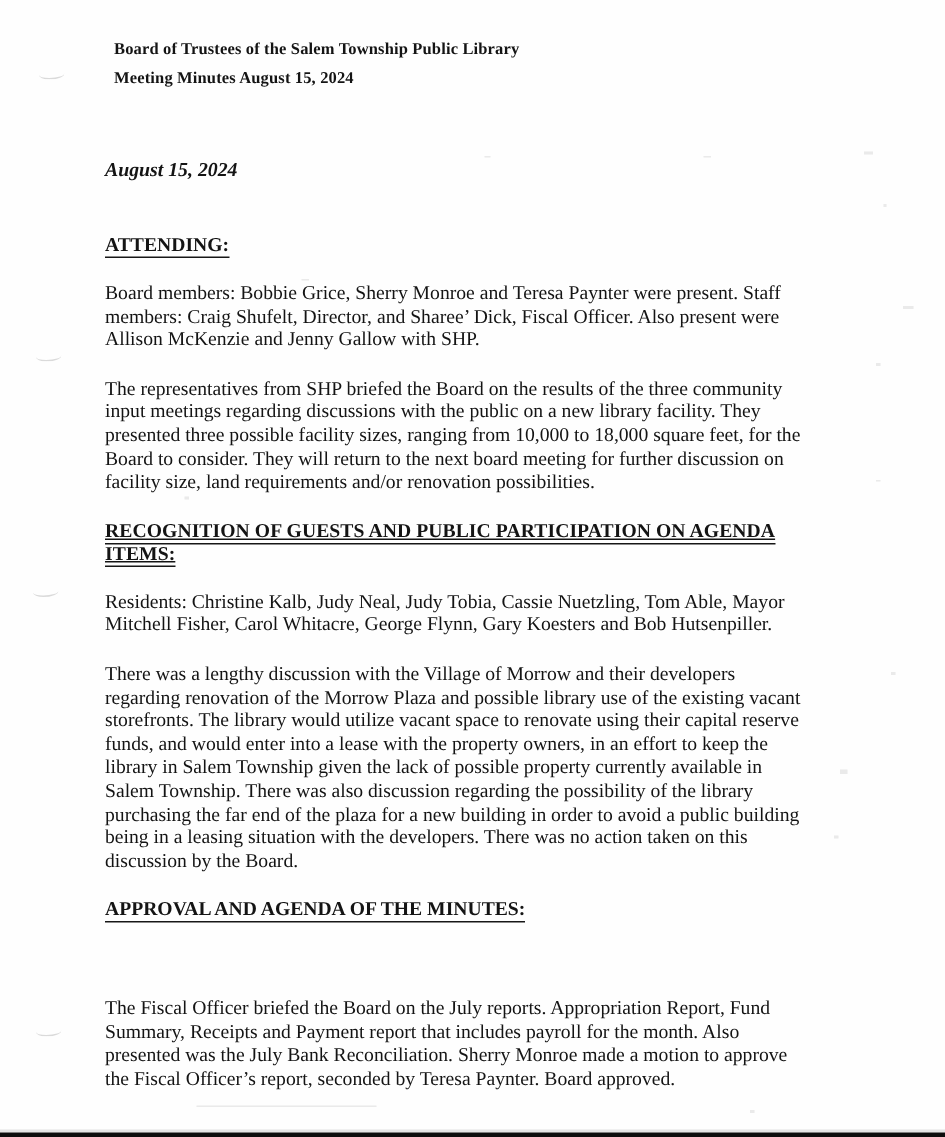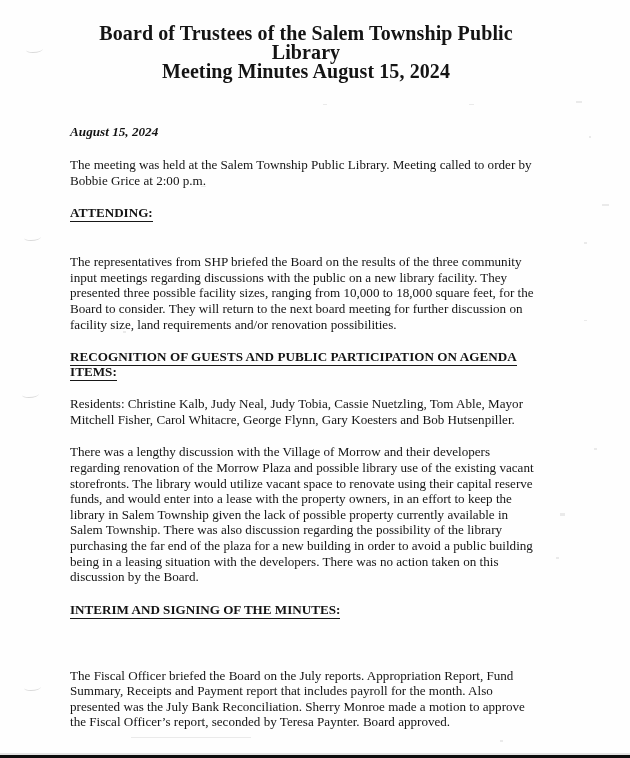--- a/index.html
+++ b/index.html
@@ -62,23 +62,22 @@
 
   
   #content {
     position: absolute;
     left: 70px;
     top: 0;
     width: 473px;
   }
 
   #doc-title {
-    text-align: center;
     font-weight: bold;
-    font-size: 20px;
+    font-size: 11px;
     line-height: 19px;
     letter-spacing: .1px;
     margin: 0;
     padding-top: 24px;
     width: 460px;
     margin-left: 6px;
   }
   #doc-title .line2 { display: block; font-family: Liberation Serif, serif; }
 
   .date-line {
@@ -102,21 +101,21 @@
     margin: 0;
     line-height: 15px;
     display: block;
   }
   h2.section span.u {
     display: inline;
     border-bottom: 1.4px solid #171717;
     padding-bottom: 1px;
     text-align: center;
   }
-  h2.section.wide span.u { letter-spacing: .05px; }
+  h2.section.wide span.u { letter-spacing: .05px; text-decoration: underline; }
 </style>
 </head>
 <body>
 
 <div id="page">
 
   <div class="curl" style="left:26px; top:46px;"></div>
   <div class="curl" style="left:24px; top:234px;"></div>
   <div class="curl" style="left:22px; top:391px;"></div>
   <div class="curl" style="left:24px; top:684px;"></div>
@@ -140,40 +139,40 @@
 
     <h1 id="doc-title">
       <span>Board of Trustees of the Salem Township Public Library</span>
       <span class="line2">Meeting Minutes August 15, 2024</span>
     </h1>
 
     <div class="date-line">August 15, 2024</div>
 
     <div class="gap-md"></div>
 
-    <p class="para">The meeting was held at the Salem Township Public Library. Meeting called to order by Bobbie Grice at 2:00 p.m.</p>
 
     <div class="gap-md"></div>
 
     <h2 class="section"><span class="u">ATTENDING:</span></h2>
     <div class="gap-md"></div>
+    <p class="para">Board members: Bobbie Grice, Sherry Monroe and Teresa Paynter were present. Staff members: Craig Shufelt, Director, and Sharee’ Dick, Fiscal Officer. Also present were Allison McKenzie and Jenny Gallow with SHP.</p>
     <div class="gap-md"></div>
     <p class="para">The representatives from SHP briefed the Board on the results of the three community input meetings regarding discussions with the public on a new library facility. They presented three possible facility sizes, ranging from 10,000 to 18,000 square feet, for the Board to consider. They will return to the next board meeting for further discussion on facility size, land requirements and/or renovation possibilities.</p>
 
     <div class="gap-md"></div>
 
     <h2 class="section wide"><span class="u">RECOGNITION OF GUESTS AND PUBLIC PARTICIPATION ON AGENDA ITEMS:</span></h2>
     <div class="gap-md"></div>
     <p class="para">Residents: Christine Kalb, Judy Neal, Judy Tobia, Cassie Nuetzling, Tom Able, Mayor Mitchell Fisher, Carol Whitacre, George Flynn, Gary Koesters and Bob Hutsenpiller.</p>
     <div class="gap-md"></div>
     <p class="para">There was a lengthy discussion with the Village of Morrow and their developers regarding renovation of the Morrow Plaza and possible library use of the existing vacant storefronts. The library would utilize vacant space to renovate using their capital reserve funds, and would enter into a lease with the property owners, in an effort to keep the library in Salem Township given the lack of possible property currently available in Salem Township. There was also discussion regarding the possibility of the library purchasing the far end of the plaza for a new building in order to avoid a public building being in a leasing situation with the developers. There was no action taken on this discussion by the Board.</p>
 
     <div class="gap-md"></div>
 
-    <h2 class="section"><span class="u">INTERIM AND SIGNING OF THE MINUTES:</span></h2>
+    <h2 class="section"><span class="u">APPROVAL AND AGENDA OF THE MINUTES:</span></h2>
     <div class="gap-md"></div>
 
     <div class="gap-md"></div>
 
     <div class="gap-md"></div>
     <p class="para">The Fiscal Officer briefed the Board on the July reports. Appropriation Report, Fund Summary, Receipts and Payment report that includes payroll for the month. Also presented was the July Bank Reconciliation.  Sherry Monroe made a motion to approve the Fiscal Officer’s report, seconded by Teresa Paynter. Board approved.</p>
 
   </div>
 
   <div id="scan-edge-soft"></div>

